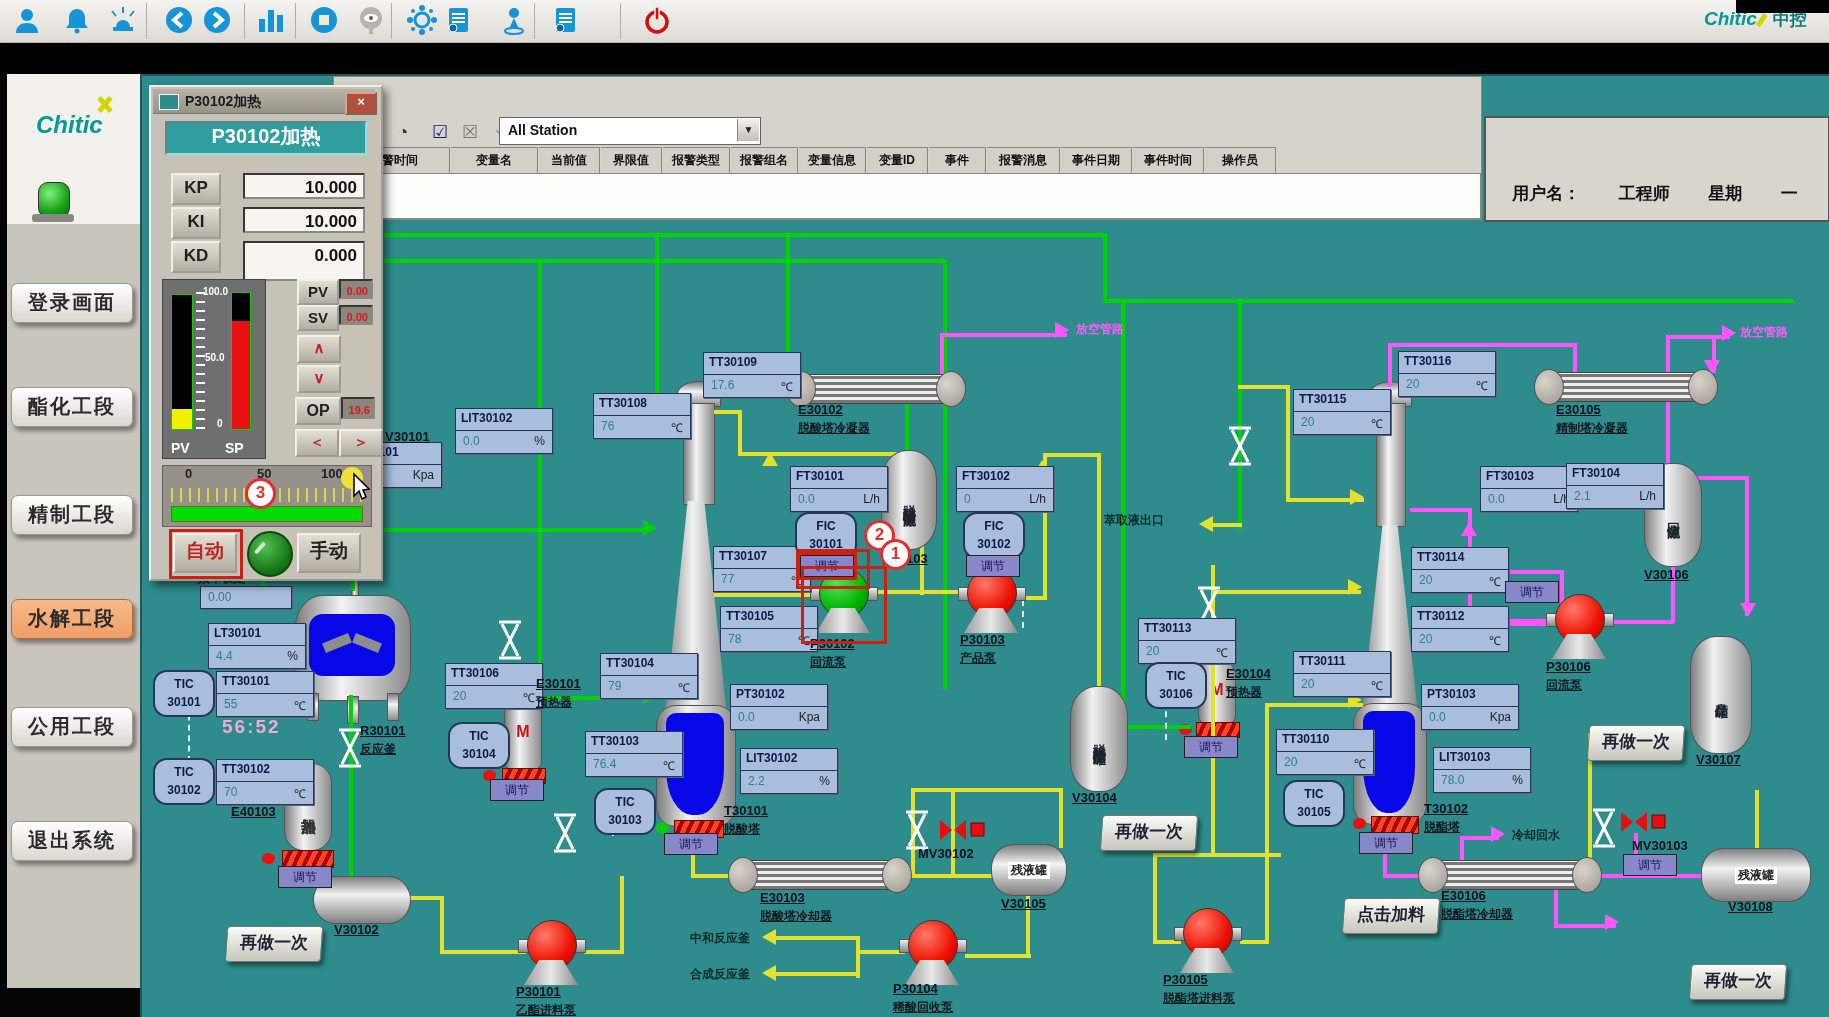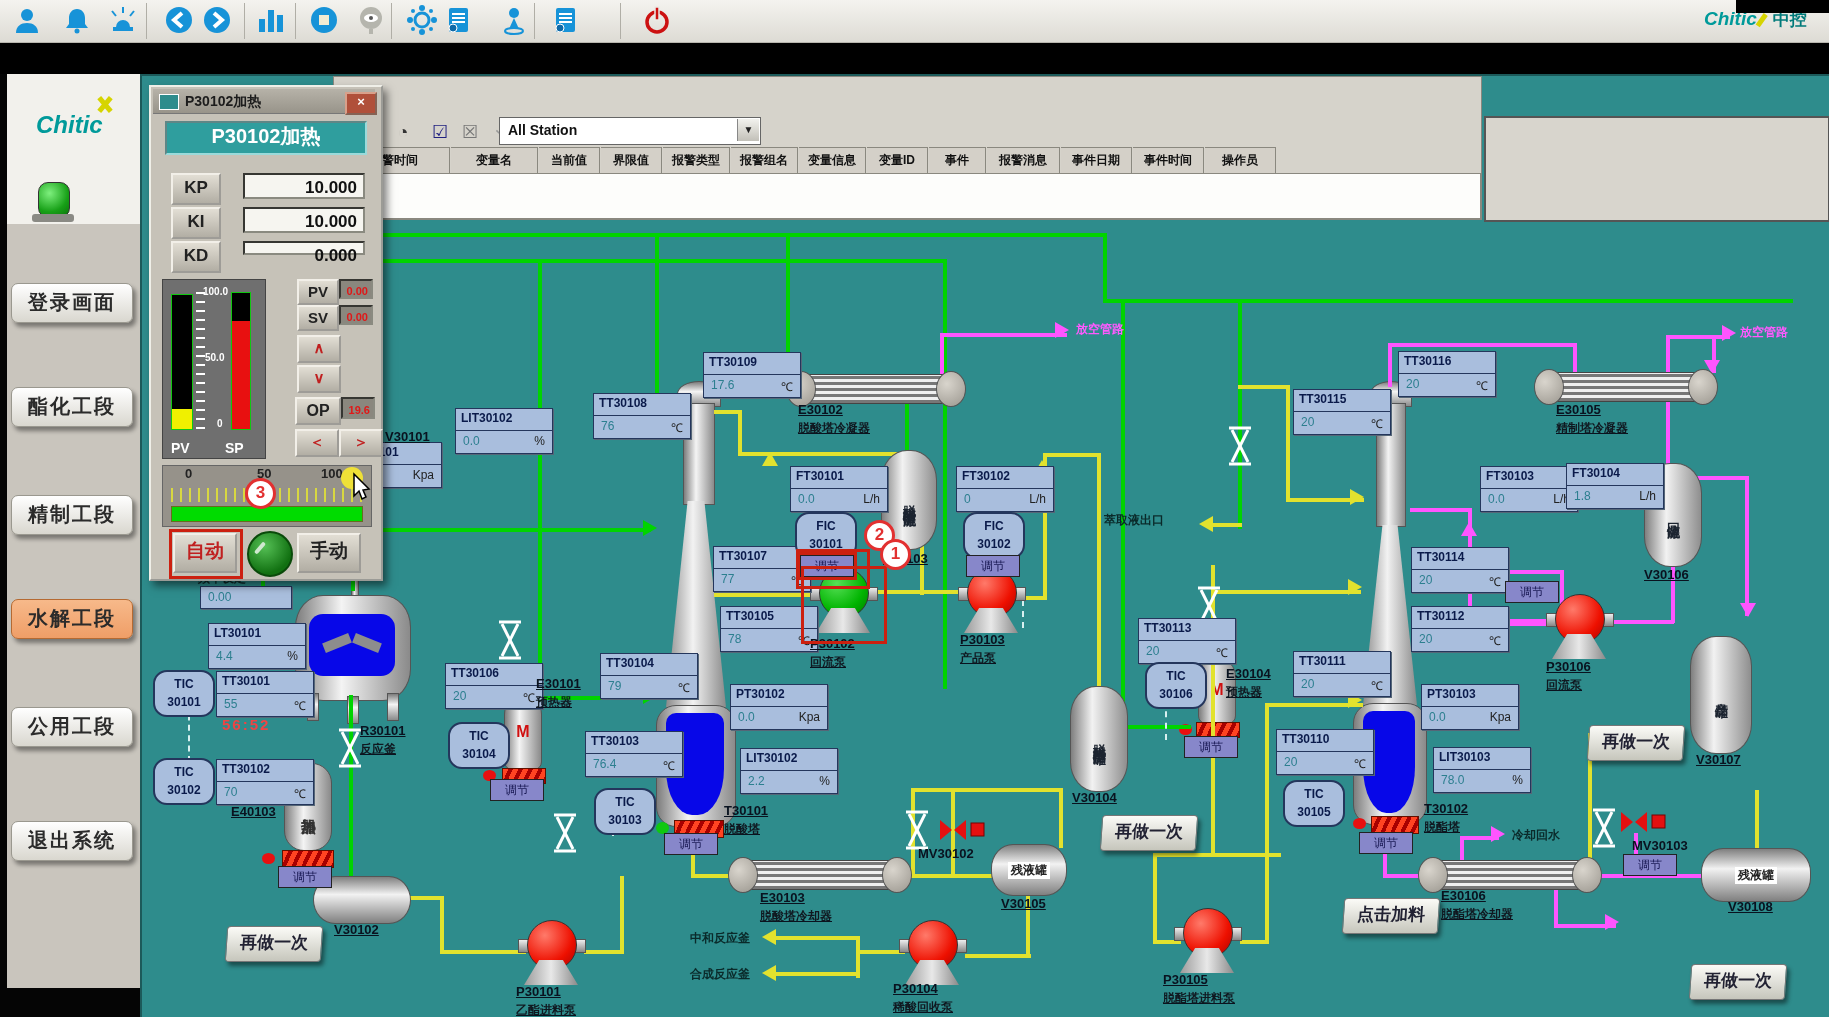--- a/index.html
+++ b/index.html
@@ -46,21 +46,21 @@
   .bubble{position:absolute;width:58px;height:40px;background:#a9bedd;border:2px solid #24365c;border-radius:14px;text-align:center;
           font-weight:bold;color:#0a1a4a;font-size:12px;line-height:18px;padding-top:3px;cursor:pointer;}
   .reg{position:absolute;width:52px;height:20px;background:#8787ca;border:1px solid #222;color:#1a1a55;text-align:center;font-size:12px;line-height:20px;cursor:pointer;}
   .reg.hl{outline:3px solid #cc2010;}
   .gbtn{position:absolute;width:94px;height:34px;background:linear-gradient(#fbfbf7,#c6c6bc);border:1px solid #777;border-radius:4px;
         box-shadow:3px 4px 4px rgba(0,0,0,.45);font-size:17px;font-weight:bold;color:#223;text-align:center;line-height:32px;transform:skewX(-4deg);cursor:pointer;}
   .eql{position:absolute;font-size:13px;font-weight:bold;color:#09121f;text-decoration:underline;white-space:nowrap;}
   .eql .sub{display:block;font-size:12px;font-weight:bold;color:#101820;text-decoration:none;margin-top:3px;}
   .eql.plain{text-decoration:none;}
   .flabel{position:absolute;font-size:12px;font-weight:bold;white-space:nowrap;}
-  .flabel.pink{color:#ff5aff;} .flabel.dark{color:#0a2a2a;} .flabel.red{color:#ef4444;font-size:15px;letter-spacing:2px;}
+  .flabel.pink{color:#ff5aff;} .flabel.dark{color:#0a2a2a;} .flabel.red{color:#f9a8d4;font-size:19px;letter-spacing:2px;}
   .hlbox{position:absolute;border:3px solid #cc2010;}
   .pump{position:absolute;width:66px;height:66px;cursor:pointer;}
   .pump .fl{position:absolute;width:12px;height:12px;top:19px;background:linear-gradient(#eee,#888);border:1px solid #555;}
   .pump .cir{position:absolute;left:9px;top:0;width:48px;height:48px;border-radius:50%;border:1px solid #333;}
   .pump .base{position:absolute;left:6px;top:40px;width:54px;height:25px;background:linear-gradient(90deg,#9a9a9a,#e8e8e8,#8a8a8a);
               clip-path:polygon(28% 0,72% 0,100% 100%,0 100%);}
   .tankv{position:absolute;background:linear-gradient(90deg,#7f7f7f,#f2f2f2 38%,#8e8e8e);border:1px solid #555;border-radius:26px/30px;
          display:flex;align-items:center;justify-content:center;}
   .tankv span{writing-mode:vertical-rl;font-size:13px;font-weight:bold;color:#1c2430;letter-spacing:2px;}
   .tankh{position:absolute;background:linear-gradient(#7f7f7f,#f2f2f2 38%,#808080);border:1px solid #555;border-radius:22px/24px;
@@ -622,21 +622,21 @@
       <div class="tag" style="position: absolute; left: 1480px; top: 466px; width: 96px;">
         <div class="r1">FT30103</div>
         <div class="r2">
           <span>0.0</span>
           <span class="u">L/h</span>
         </div>
       </div>
       <div class="tag" style="position: absolute; left: 1566px; top: 463px; width: 96px;">
         <div class="r1">FT30104</div>
         <div class="r2">
-          <span>1.8</span>
+          <span>2.1</span>
           <span class="u">L/h</span>
         </div>
       </div>
       <div class="flabel dark" style="position: absolute; left: 198px; top: 570px;">频率设定</div>
       <div class="tag" style="position: absolute; left: 200px; top: 586px; width: 90px;">
         <div class="r2" style="height: 18px;">
           <span>0.00</span>
         </div>
       </div>
       <div class="bubble" style="position: absolute; left: 153px; top: 670px; width: 58px; height: 40px;">TIC<br>30101</div>
@@ -723,20 +723,26 @@
         <div class="th" style="left: 528px; width: 60px;">变量ID</div>
         <div class="th" style="left: 590px; width: 56px;">事件</div>
         <div class="th" style="left: 648px; width: 72px;">报警消息</div>
         <div class="th" style="left: 722px; width: 70px;">事件日期</div>
         <div class="th" style="left: 794px; width: 70px;">事件时间</div>
         <div class="th" style="left: 866px; width: 70px;">操作员</div>
       </div>
   </div>
 
   <div id="clockpanel" class="abs">
+    <div id="clockuser" class="abs">
+      <span>用户名：</span>
+      <span>工程师</span>
+      <span>星期</span>
+      <span>一</span>
+    </div>
   </div>
 
   <div id="toolbar" class="abs">
       <div class="tb-icon" style="position: absolute; left: 12px; top: 5px; width: 32px; height: 32px;"><svg width="30" height="30">
           <circle cx="15" cy="10" r="6" fill="#1793d8"></circle>
           <path d="M4 28c0-7 5-10 11-10s11 3 11 10z" fill="#1793d8"></path>
         </svg></div>
       <div class="tb-icon" style="position: absolute; left: 62px; top: 5px; width: 32px; height: 32px;"><svg width="30" height="30">
           <path d="M15 4c5 0 8 4 8 9v6l3 4H4l3-4v-6c0-5 3-9 8-9z" fill="#1793d8"></path>
           <circle cx="15" cy="26" r="2.5" fill="#1793d8"></circle>
@@ -848,21 +854,21 @@
       <span id="pttext" class="abs">P30102加热</span>
       <div id="ptclose" class="abs">×</div>
     </div>
     <div id="phead" class="abs">P30102加热</div>
 
     <div class="pbtn abs" style="left:20px;top:86px;width:46px;height:28px;font-size:17px;line-height:26px;">KP</div>
     <div class="pfield abs" style="left:92px;top:86px;width:122px;height:26px;font-size:17px;line-height:26px;padding-right:6px;box-sizing:border-box;">10.000</div>
     <div class="pbtn abs" style="left:20px;top:120px;width:46px;height:28px;font-size:17px;line-height:26px;">KI</div>
     <div class="pfield abs" style="left:92px;top:120px;width:122px;height:26px;font-size:17px;line-height:26px;padding-right:6px;box-sizing:border-box;">10.000</div>
     <div class="pbtn abs" style="left:20px;top:154px;width:46px;height:28px;font-size:17px;line-height:26px;">KD</div>
-    <div class="pfield abs" style="left:92px;top:154px;width:122px;height:14px;font-size:17px;line-height:26px;padding-right:6px;box-sizing:border-box;">0.000</div>
+    <div class="pfield abs" style="left:92px;top:154px;width:122px;height:40px;font-size:17px;line-height:26px;padding-right:6px;box-sizing:border-box;">0.000</div>
 
     <div id="pbars" class="abs">
       <div class="lbar">
           <div class="yel"></div>
         </div>
       <div class="ticks"></div>
       <span class="sc" style="left:40px;top:6px;">100.0</span>
       <span class="sc" style="left:42px;top:72px;">50.0</span>
       <span class="sc" style="left:54px;top:138px;">0</span>
       <div class="rbar">

